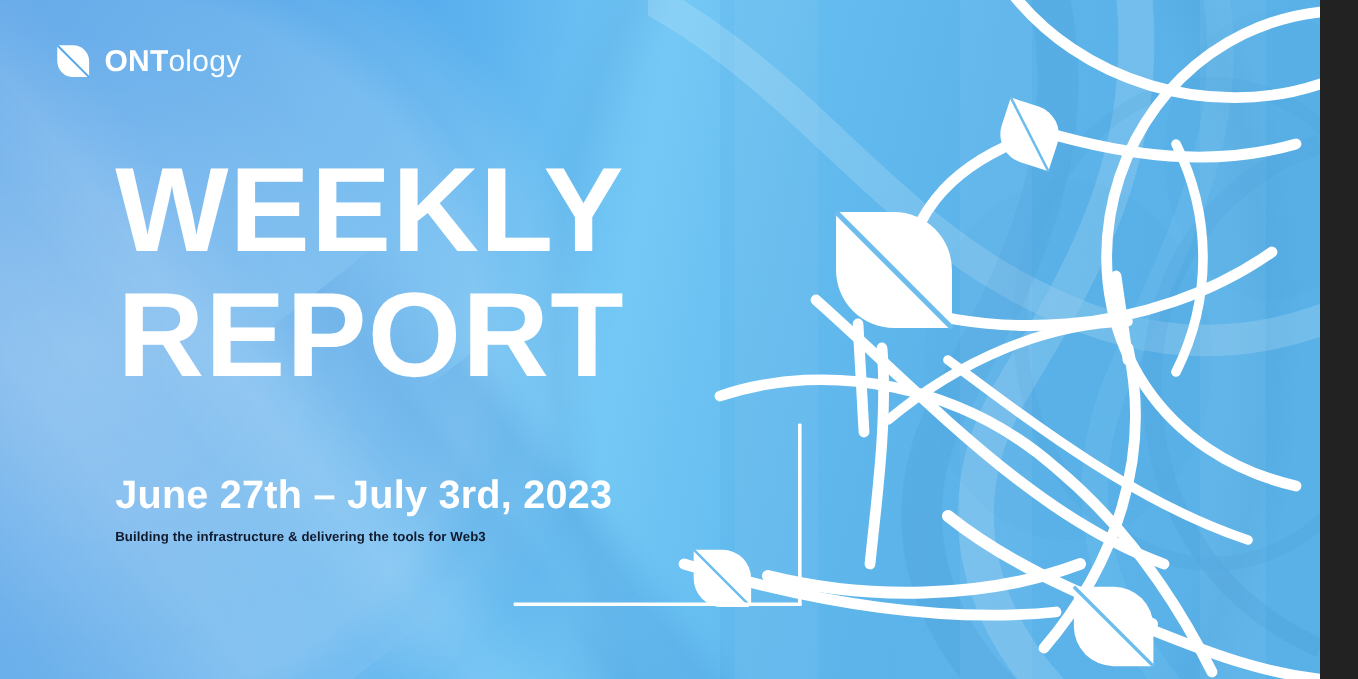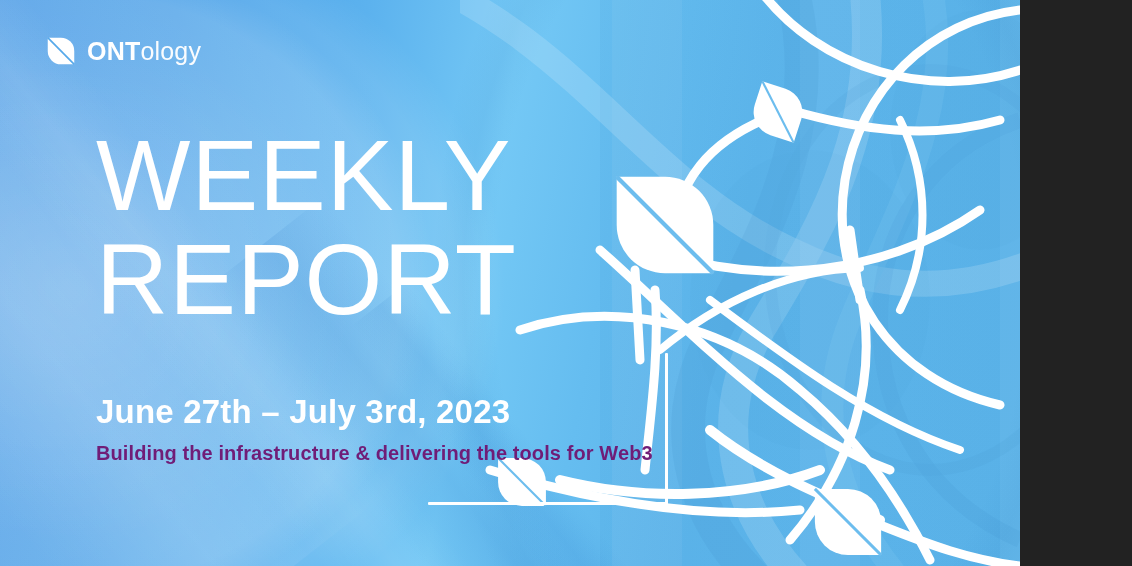--- a/index.html
+++ b/index.html
@@ -1,21 +1,21 @@
 <!DOCTYPE html>
 <html><head>
 <meta charset="utf-8">
 <title>Ontology Weekly Report Banner</title>
 <style>
   html,body{margin:0;padding:0;background:#222;}
   *{box-sizing:border-box;}
 
   .banner{
     position:relative;
-    width:1020px;height:566px;
+    width:1100px;height:566px;
     overflow:hidden;
     font-family:"Liberation Sans", sans-serif;
     background:#5fb4e8;
   }
 
   
   .bg-base{
     position:absolute;inset:0;
     background:linear-gradient(100deg,
        #3f95e4 0%,
@@ -105,44 +105,44 @@
     white-space:nowrap;
   }
   .logo-text .ont{font-weight:700;}
   .logo-text .ology{font-weight:300;opacity:0.97;}
 
   
   .headline{
     position:absolute;left:96px;top:126px;
     z-index:6;
     color:#ffffff;
-    font-weight:400;
+    font-weight:700;
     font-size:100px;
     line-height:0.98;
     letter-spacing:1px;
     text-transform:uppercase;
   }
   .headline .l1{display:block;}
   .headline .l2{display:block;margin-top:6px;text-align:right;}
 
   .dateline{
     position:absolute;left:96px;top:393px;
     z-index:6;
     color:#ffffff;
     font-weight:700;
     font-size:33px;
     letter-spacing:0.2px;
     white-space:nowrap;
   }
   .tagline{
     position:absolute;left:96px;top:442px;
     z-index:6;
-    color:#701a75;
+    color:#0f172a;
     font-weight:700;
-    font-size:20px;
+    font-size:11px;
     letter-spacing:0.1px;
     white-space:nowrap;
     opacity:0.98;
   }
 
   
   .bracket-v{
     position:absolute;left:665px;top:353px;width:3px;height:152px;
     background:#ffffff;z-index:5;border-radius:1px;
   }

